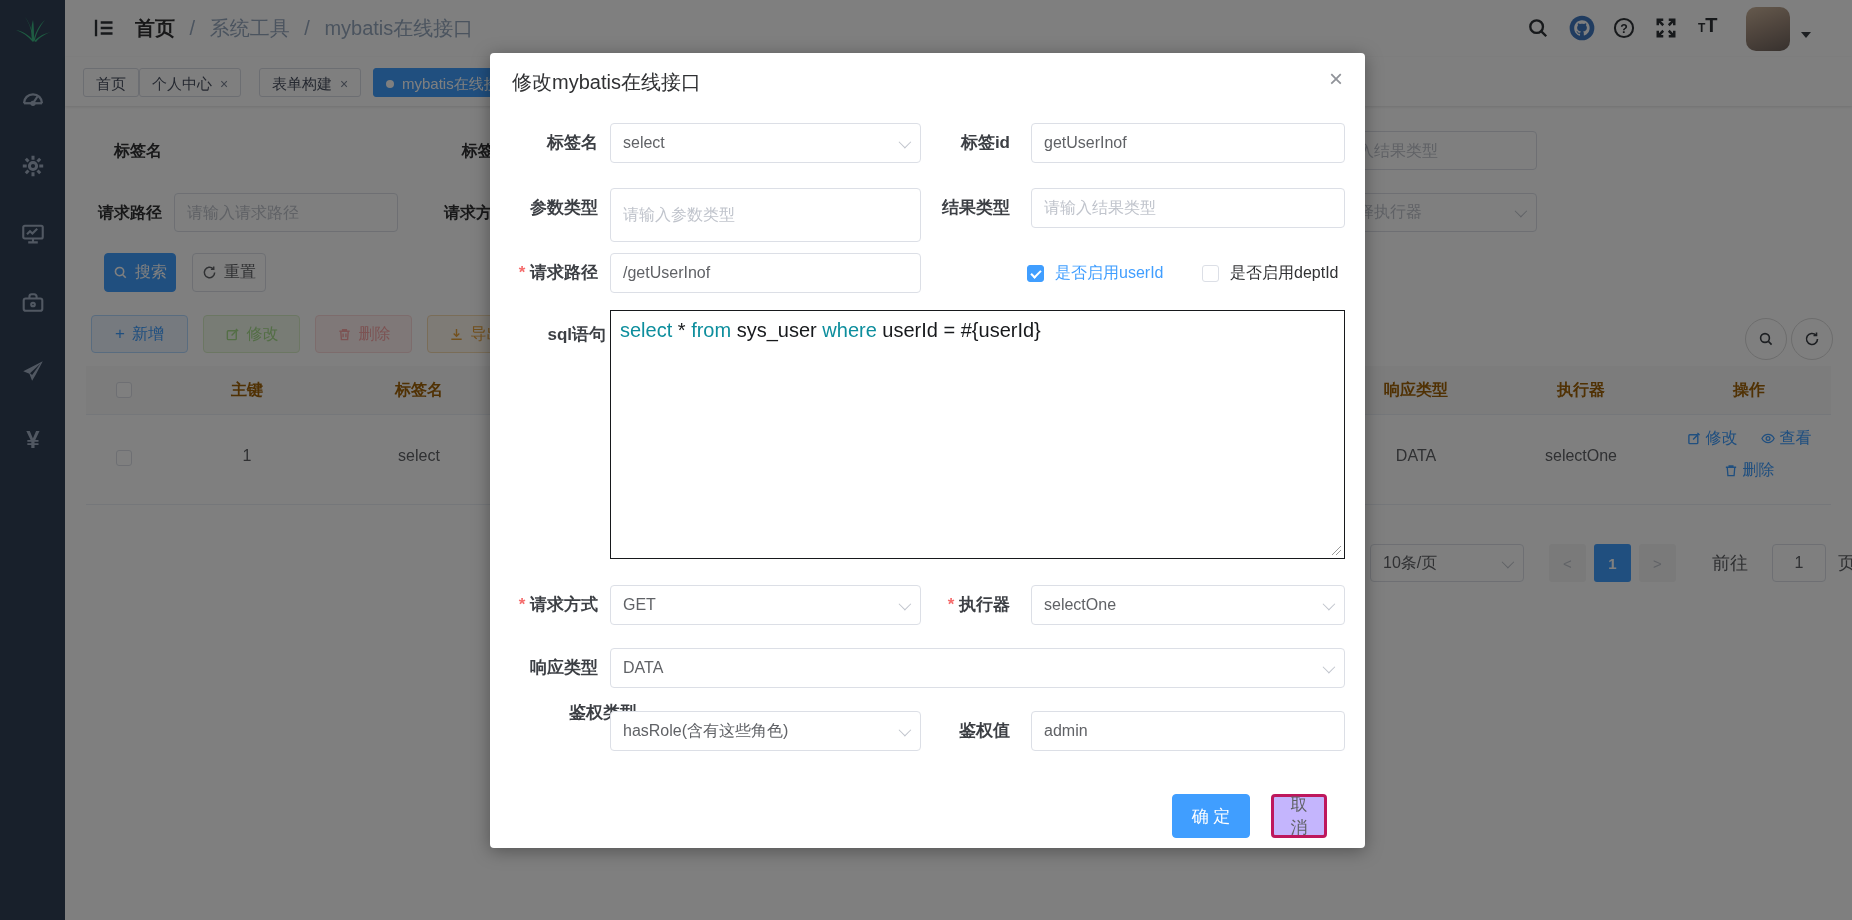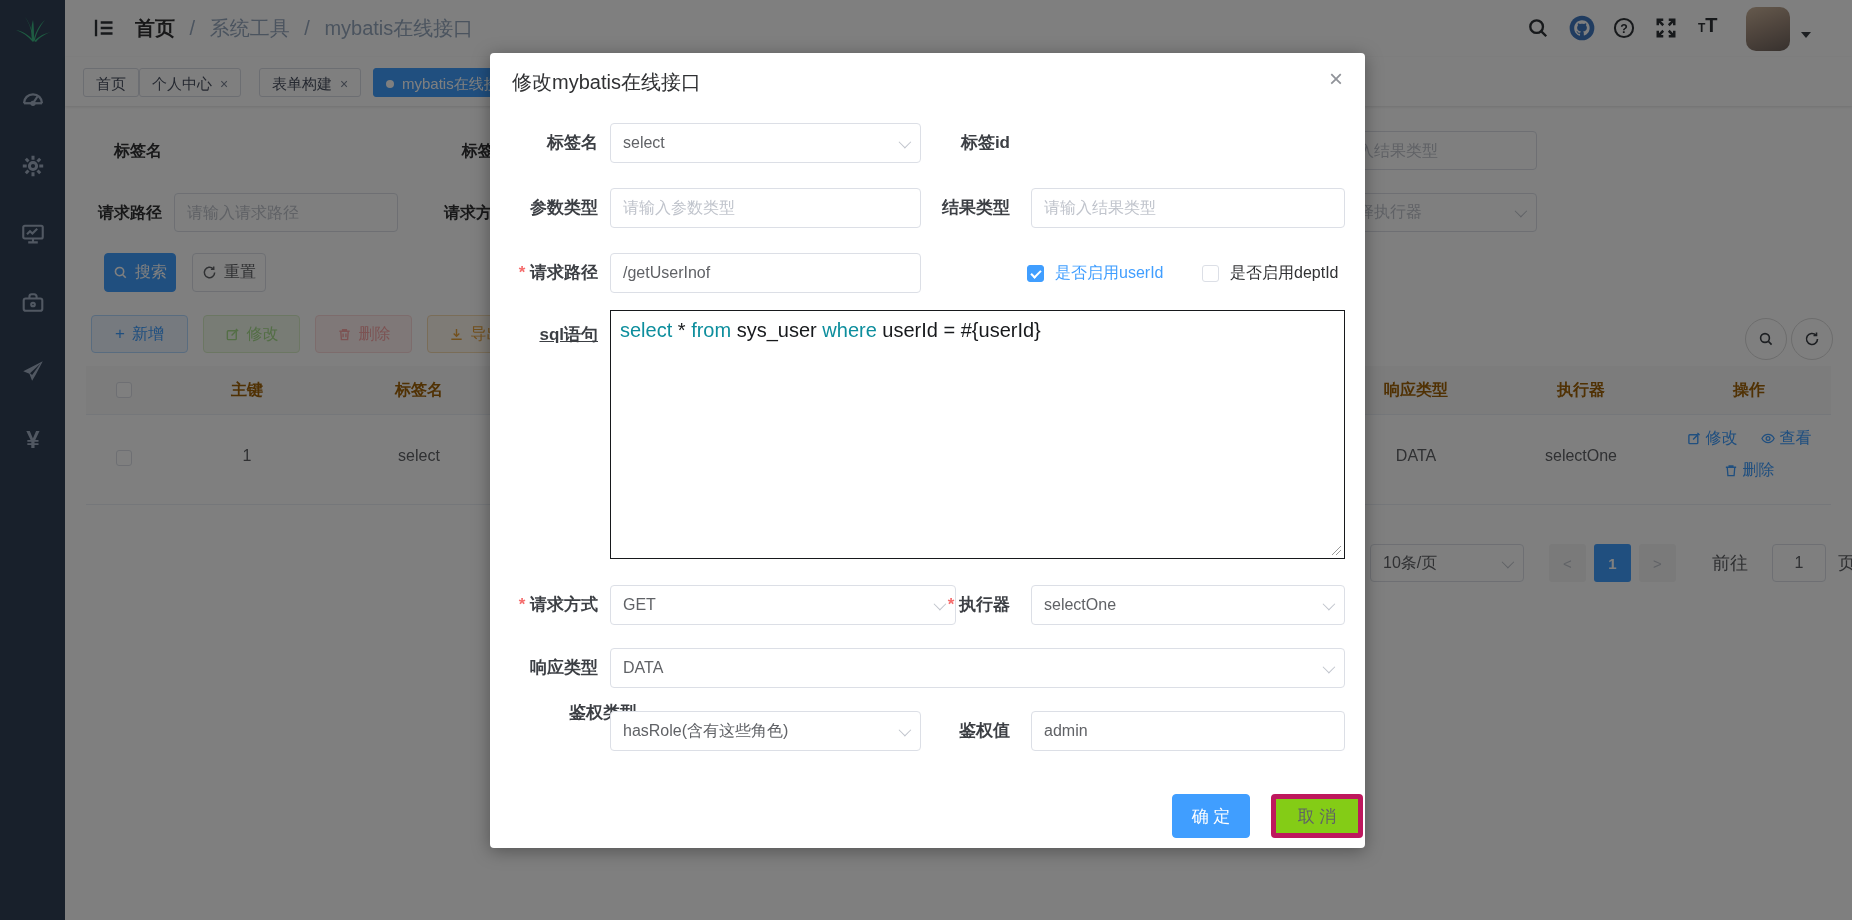--- a/index.html
+++ b/index.html
@@ -315,43 +315,44 @@
   <div class="modal">
     <span class="m-title">修改mybatis在线接口</span>
     <span class="m-close">×</span>
 
     <label class="mlbl" style="left:0;top:70px;width:108px;">标签名</label>
     <div class="sel" style="left:120px;top:70px;width:311px;height:40px;">
       <span>select</span>
       <span class="chev"></span>
     </div>
     <label class="mlbl" style="left:400px;top:70px;width:120px;">标签id</label>
+    <input class="inp" style="left: 541px; top: 70px; width: 314px; height: 40px;" value="getUserInof">
 
     <label class="mlbl" style="left:0;top:135px;width:108px;">参数类型</label>
-    <input class="inp" style="left: 120px; top: 135px; width: 311px; height: 40px;" placeholder="请输入参数类型">
+    <input class="inp" style="left: 120px; top: 135px; width: 311px; height: 54px;" placeholder="请输入参数类型">
     <label class="mlbl" style="left:400px;top:135px;width:120px;">结果类型</label>
     <input class="inp" style="left: 541px; top: 135px; width: 314px; height: 40px;" placeholder="请输入结果类型">
 
     <label class="mlbl req" style="left:0;top:200px;width:108px;">请求路径</label>
     <input class="inp" style="left: 120px; top: 200px; width: 311px; height: 40px;" value="/getUserInof">
     <span class="cb checked" style="left:537px;top:212px;"></span>
     <span class="m-cblbl" style="left:565px;top:200px;color:#409EFF;">是否启用userId</span>
     <span class="cb" style="left:712px;top:212px;"></span>
     <span class="m-cblbl" style="left:740px;top:200px;color:#303133;">是否启用deptId</span>
 
-    <label class="mlbl" style="left:0;top:262px;width:108px;text-decoration:underline;">sql语句</label>
+    <label class="mlbl" style="left:8px;top:262px;width:108px;">sql语句</label>
     <div class="sqlbox">
       <div class="sqlline"><span style="color: rgb(13, 142, 157);">select</span><span> * </span><span style="color: rgb(13, 142, 157);">from</span><span> sys_user </span><span style="color: rgb(13, 142, 157);">where</span><span> userId = #{userId}</span></div>
       <svg class="grip" viewBox="0 0 11 11">
         <path d="M1 10 10 1M5 10l5-5" stroke="#9a9a9a" stroke-width="1" fill="none"></path>
       </svg>
     </div>
 
     <label class="mlbl req" style="left:0;top:532px;width:108px;">请求方式</label>
-    <div class="sel" style="left:120px;top:532px;width:346px;height:40px;gap:40px;">
+    <div class="sel" style="left:120px;top:532px;width:311px;height:40px;gap:40px;">
       <span>GET</span>
       <span class="chev"></span>
     </div>
     <label class="mlbl req" style="left:400px;top:532px;width:120px;">执行器</label>
     <div class="sel" style="left:541px;top:532px;width:314px;height:40px;">
       <span>selectOne</span>
       <span class="chev"></span>
     </div>
 
     <label class="mlbl" style="left:0;top:595px;width:108px;">响应类型</label>
@@ -362,15 +363,15 @@
 
     <label class="mlbl" style="left:0;top:640px;width:108px;padding-left:39px;">鉴权类型</label>
     <div class="sel" style="left:120px;top:658px;width:311px;height:40px;">
       <span>hasRole(含有这些角色)</span>
       <span class="chev"></span>
     </div>
     <label class="mlbl" style="left:400px;top:658px;width:120px;">鉴权值</label>
     <input class="inp" style="left: 541px; top: 658px; width: 314px; height: 40px;" value="admin">
 
     <button class="mbtn" style="left:682px;top:741px;width:78px;background:#409EFF;border:1px solid #409EFF;color:#fff;">确 定</button>
-    <button class="mbtn" style="left:781px;top:741px;width:92px;background:#84cc16;border:5px solid #be185d;color:#606266;">取 消</button>
+    <button class="mbtn" style="left:781px;top:741px;width:56px;background:#c4b5fd;border:3px solid #be185d;color:#606266;">取 消</button>
   </div>
 </div>
 
 </body></html>

